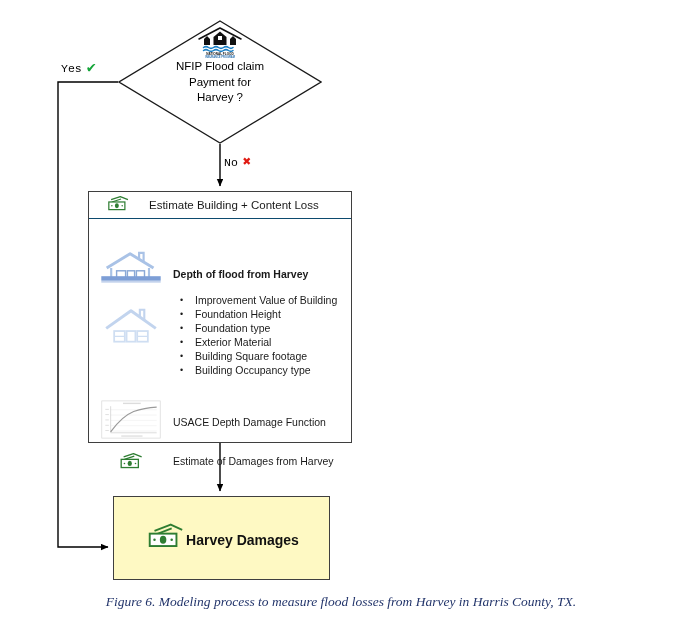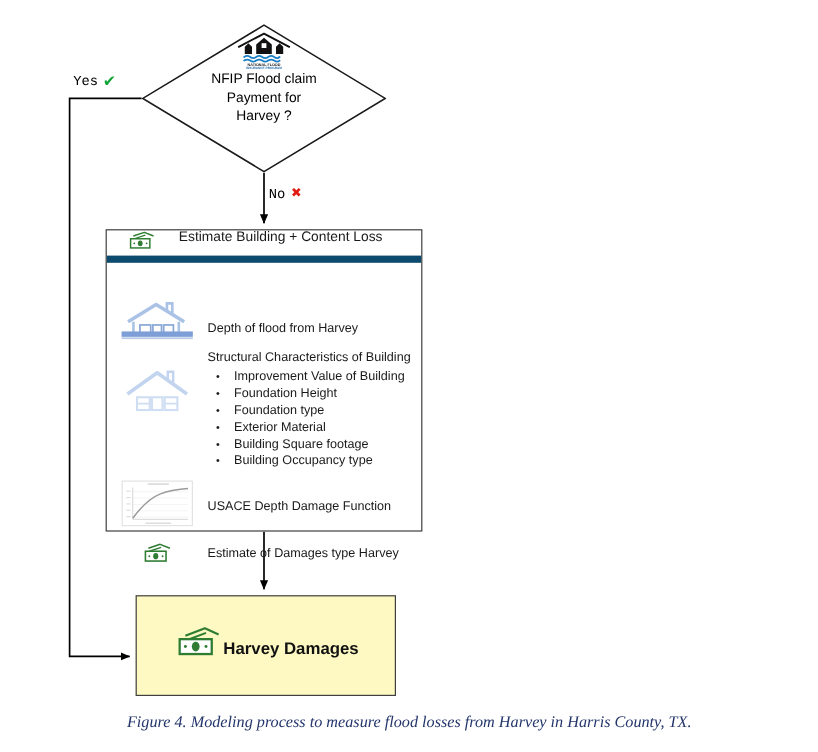--- a/index.html
+++ b/index.html
@@ -90,22 +90,23 @@
     left: 88px;
     top: 191px;
     width: 264px;
     height: 252px;
     border: 1px solid #3f3f3f;
     box-sizing: border-box;
     background: #ffffff;
   }
   #process-header {
     height: 27px;
-    border-bottom: 6px solid #0c4a6e;
-    display: flex;
+    border-bottom: 1px solid #0c4a6e;
+    display: flex;
+    align-items: center;
     padding-left: 16px;
     box-sizing: border-box;
   }
   #process-header .row-icon { width: 26px; }
   #process-header-label {
     font-size: 11.5px;
     color: #1a1a1a;
     margin-left: 18px;
   }
   #process-body {
@@ -137,21 +138,21 @@
   #row-depth { top: 32px; }
   #row-struct { top: 72px; }
   #row-usace { top: 180px; }
   #row-estimate { top: 232px; }
 
   #row-depth .row-icon-cell { padding-top: 0px; }
   #row-struct .row-icon-cell { padding-top: 16px; }
   #row-usace .row-icon-cell { padding-top: 0px; }
   #row-estimate .row-icon-cell { padding-top: 1px; }
 
-  #row-depth .row-text-cell { padding-top: 16px; }
+  #row-depth .row-text-cell { padding-top: 16px; font-weight: bold; }
   #row-usace .row-text-cell { padding-top: 16px; }
   #row-estimate .row-text-cell { padding-top: 3px; }
 
   .bullet-list {
     list-style: none;
     margin: 2px 0 0 0;
     padding: 0;
   }
   .bullet-list li {
     position: relative;
@@ -295,21 +296,20 @@
           <svg viewBox="0 0 70 46" width="62" height="41">
             <path d="M7 24 L35 4 L63 24" fill="none" stroke="#c2d4ee" stroke-width="3.4" stroke-linejoin="round"></path>
             <path d="M45 11 L45 3 L50 3 L50 15" fill="none" stroke="#c2d4ee" stroke-width="2.4"></path>
             <rect x="16" y="27" width="12" height="12" fill="none" stroke="#cfdef2" stroke-width="2"></rect>
             <rect x="30" y="27" width="10" height="12" fill="none" stroke="#cfdef2" stroke-width="2"></rect>
             <rect x="42" y="27" width="12" height="12" fill="none" stroke="#cfdef2" stroke-width="2"></rect>
             <path d="M16 33 L28 33 M42 33 L54 33" stroke="#cfdef2" stroke-width="1.6"></path>
           </svg>
         </div>
         <div class="row-text-cell">
-          <div>Structural Characteristics of Building</div>
           <ul class="bullet-list">
             <li>Improvement Value of Building</li>
             <li>Foundation Height</li>
             <li>Foundation type</li>
             <li>Exterior Material</li>
             <li>Building Square footage</li>
             <li>Building Occupancy type</li>
           </ul>
         </div>
       </div>
@@ -341,35 +341,35 @@
         <div class="row-icon-cell">
           <svg viewBox="0 0 34 22" width="28" height="18">
             <path d="M8 6 L20 2 L30 6" fill="none" stroke="#2e7d32" stroke-width="1.6" stroke-linejoin="round"></path>
             <path d="M9 9 L21 5" fill="none" stroke="#2e7d32" stroke-width="1.4"></path>
             <rect x="5" y="9" width="21" height="10" fill="#ffffff" stroke="#2e7d32" stroke-width="1.6"></rect>
             <ellipse cx="15.5" cy="14" rx="2.6" ry="3.2" fill="#2e7d32"></ellipse>
             <circle cx="9" cy="14" r="1" fill="#2e7d32"></circle>
             <circle cx="22.5" cy="14" r="1" fill="#2e7d32"></circle>
           </svg>
         </div>
-        <div class="row-text-cell">Estimate of Damages type Harvey</div>
+        <div class="row-text-cell">Estimate of Damages from Harvey</div>
       </div>
 
     </div>
   </div>
 
   <div id="result-box">
     <span>
       <svg viewBox="0 0 44 30" width="42" height="29">
         <path d="M11 9 L28 2.5 L40 8" fill="none" stroke="#2e7d32" stroke-width="2" stroke-linejoin="round"></path>
         <path d="M12 13 L29 6.5" fill="none" stroke="#2e7d32" stroke-width="1.8"></path>
         <rect x="6" y="12" width="28" height="13" fill="#ffffff" stroke="#2e7d32" stroke-width="2"></rect>
         <ellipse cx="20" cy="18.5" rx="3.4" ry="4.2" fill="#2e7d32"></ellipse>
         <circle cx="11" cy="18.5" r="1.3" fill="#2e7d32"></circle>
         <circle cx="29" cy="18.5" r="1.3" fill="#2e7d32"></circle>
       </svg>
     </span>
     <span id="result-label">Harvey Damages</span>
   </div>
 
-  <div id="figure-caption">Figure 4. Modeling process to measure flood losses from Harvey in Harris County, TX.</div>
+  <div id="figure-caption">Figure 6. Modeling process to measure flood losses from Harvey in Harris County, TX.</div>
 
 </div>
 
 </body></html>

